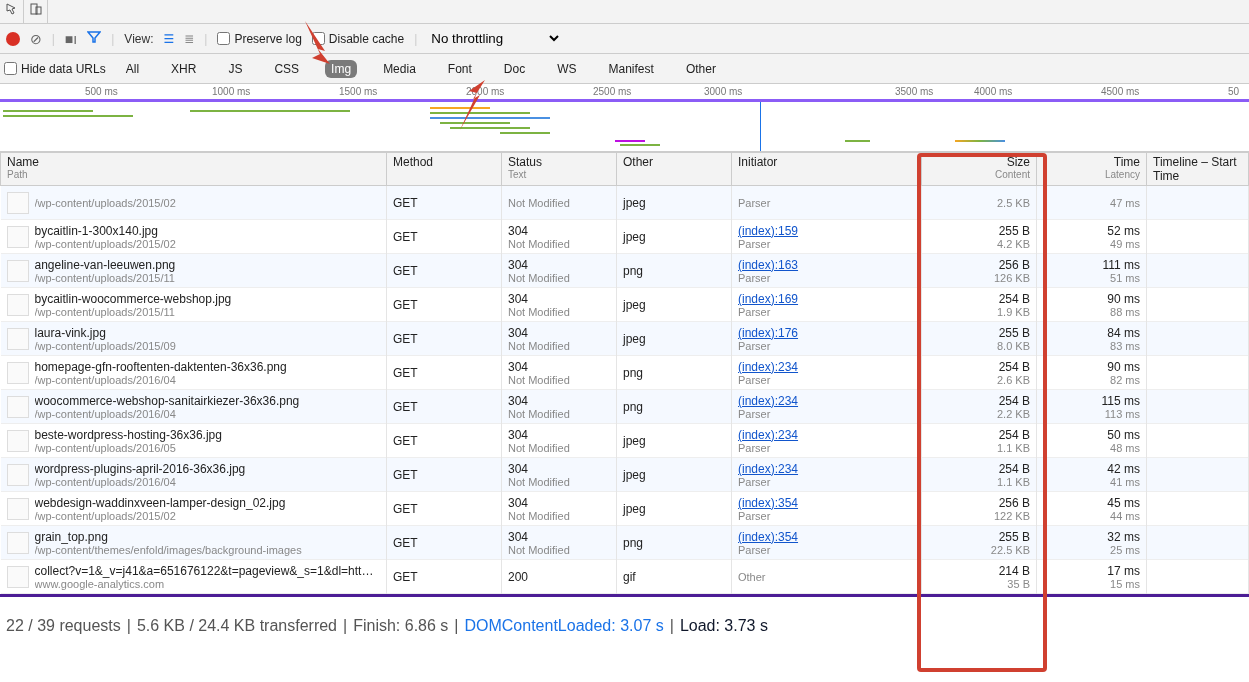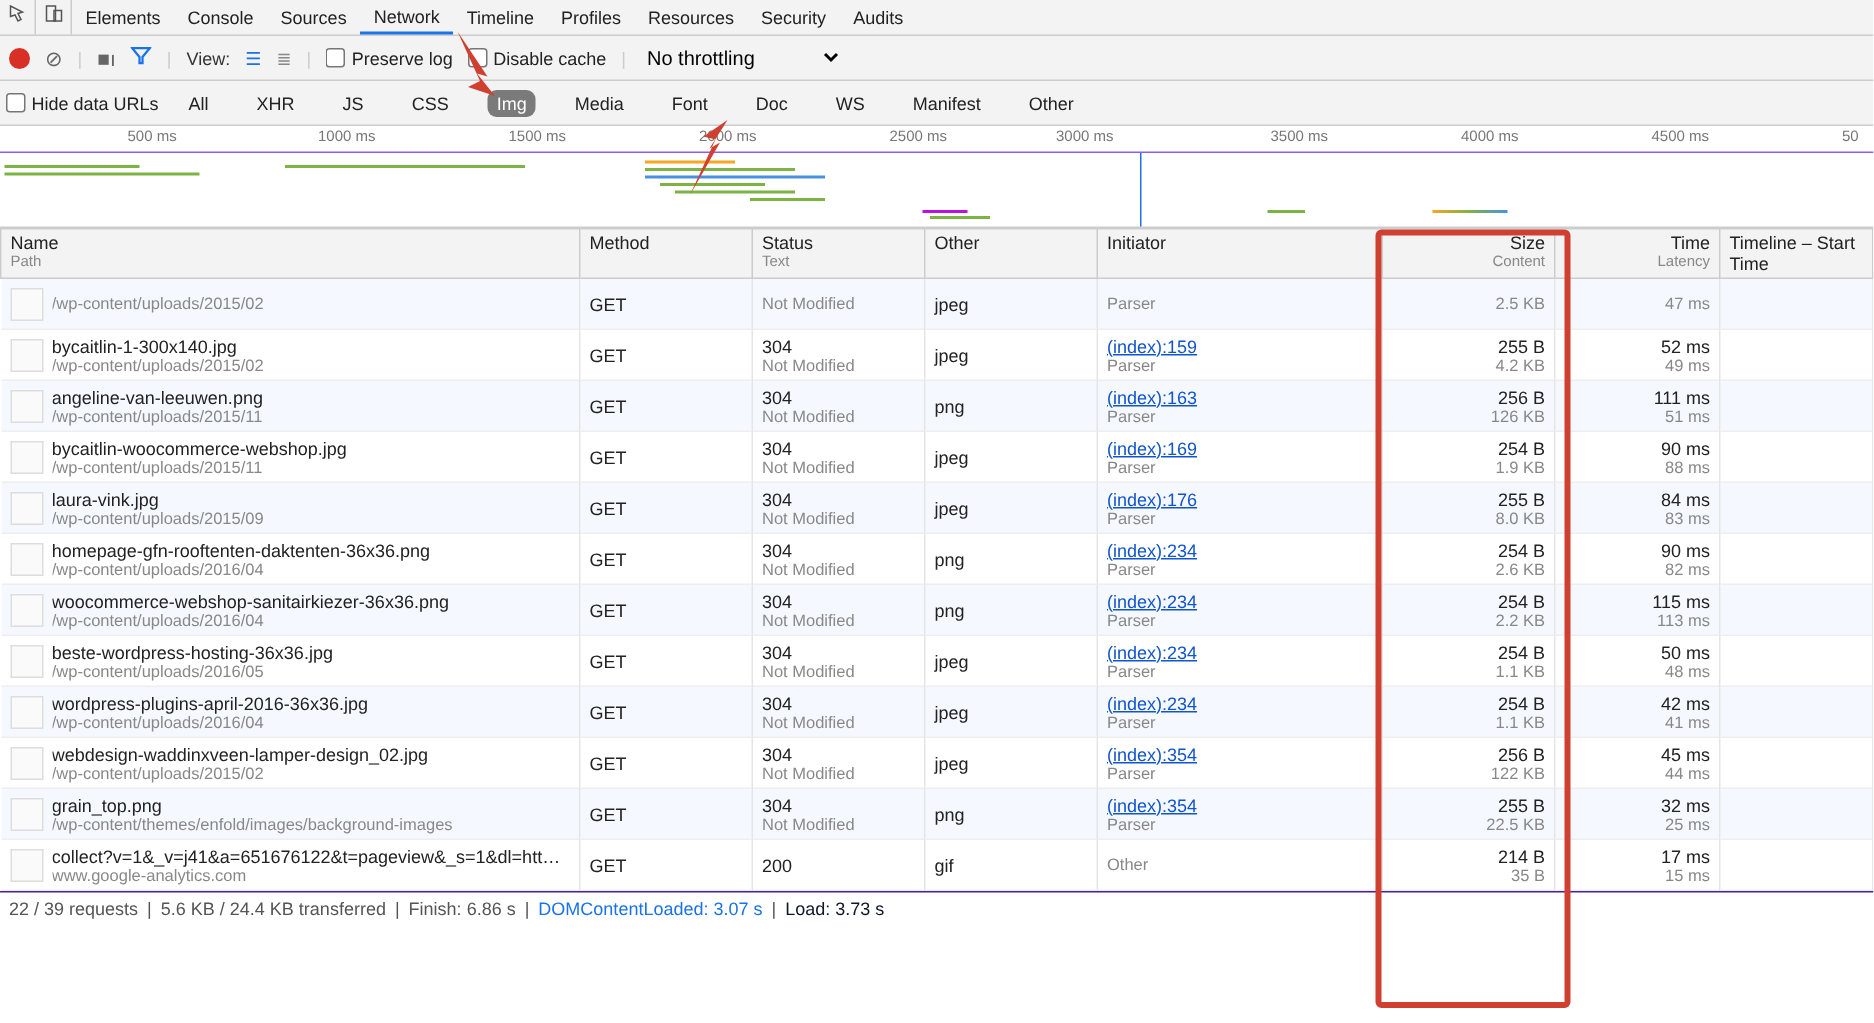--- a/index.html
+++ b/index.html
@@ -13,21 +13,21 @@
 .record-btn { width: 14px; height: 14px; border-radius: 50%; background: #d93025; display: inline-block; }
 .icon-gray { color: #666; font-size: 14px; }
 .view-label { color: #333; }
 .select-throttle { border: none; background: transparent; width: 135px; }
 .filter-row { display: flex; align-items: center; border-bottom: 1px solid #ccc; height: 30px; background: #f3f3f3; padding-left: 4px; gap: 14px; }
 .filter-input { width: 200px; height: 20px; border: 1px solid #aaa; padding: 0 4px; font-size: 12px; }
 .filter-types { display: flex; gap: 20px; align-items: center; }
 .filter-types span { cursor: pointer; padding: 2px 6px; border-radius: 6px; }
 .filter-types span.sel { background: #7a7a7a; color: #fff; }
 .timeline-ruler { position: relative; height: 68px; border-bottom: 1px solid #ccc; }
-.ruler-bar { position: relative; height: 18px; border-bottom: 1px solid #8b5cf6; font-size: 10px; color: #777; }
+.ruler-bar { position: relative; height: 18px; border-bottom: 3px solid #8b5cf6; font-size: 10px; color: #777; }
 .ruler-tick { position: absolute; top: 2px; }
 .wave-area { position: relative; height: 49px; }
 .wave-line { position: absolute; height: 2px; }
 .cursor-line { position: absolute; top: 0; bottom: 0; width: 1px; background: #1a73e8; left: 760px; }
 .table-wrap { overflow: hidden; }
 table { width: 100%; border-collapse: collapse; table-layout: fixed; }
 th { text-align: left; font-weight: normal; background: #f3f3f3; border: 1px solid #ccc; padding: 2px 6px; height: 32px; vertical-align: top; font-size: 12px; }
 th .sub { display: block; color: #888; font-size: 10px; }
 td { border-right: 1px solid #e5e5e5; padding: 2px 6px; height: 34px; vertical-align: middle; font-size: 12px; }
 tbody tr { border-bottom: 1px solid #eee; }
@@ -35,21 +35,21 @@
 .name-cell { display: flex; align-items: center; gap: 6px; }
 .thumb { width: 22px; height: 22px; border: 1px solid #ddd; background: #fafafa; flex-shrink: 0; display: flex; align-items: center; justify-content: center; font-size: 8px; color: #bbb; }
 .name-main { white-space: nowrap; overflow: hidden; text-overflow: ellipsis; }
 .name-sub { color: #888; font-size: 11px; white-space: nowrap; overflow: hidden; text-overflow: ellipsis; }
 .link { color: #1155cc; text-decoration: underline; cursor: pointer; }
 .right { text-align: right; }
 .highlight-box { position: absolute; border: 4px solid #d04030; border-radius: 4px; left: 917px; top: 153px; width: 130px; height: 519px; pointer-events: none; }
 .arrow1, .arrow2 { position: absolute; pointer-events: none; }
 .arrow1 { left: 300px; top: 16px; }
 .arrow2 { left: 455px; top: 75px; }
-.status-footer { border-top: 1px solid #4c1d95; padding: 4px 6px; color: #555; font-size: 12px; display: flex; gap: 6px; }
+.status-footer { border-top: 3px solid #4c1d95; padding: 20px 6px; color: #555; font-size: 16px; display: flex; gap: 6px; }
 .status-footer .dom { color: #1a73e8; }
 .status-footer .load { color: #0f172a; }
 .th-right .sub { text-align: right; }
 svg.arrow-svg path { fill: #d04030; }
 .chk { display: flex; align-items: center; gap: 4px; }
 </style>
 </head>
 <body>
 
 <div class="toolbar-main">
@@ -57,31 +57,20 @@
     <svg width="14" height="14" viewBox="0 0 14 14">
         <path d="M2 2 L2 9 L5 8 L7 12 L9 11 L7 7 L10 6 Z" fill="none" stroke="#555" stroke-width="1"></path>
       </svg>
   </div>
   <div class="picker">
     <svg width="14" height="14" viewBox="0 0 14 14">
         <rect x="2" y="2" width="6" height="10" fill="none" stroke="#555"></rect>
         <rect x="7" y="5" width="5" height="7" fill="none" stroke="#555"></rect>
       </svg>
   </div>
-  <div class="tabs-main" id="main-tabs">
-      <span>Elements</span>
-      <span>Console</span>
-      <span>Sources</span>
-      <span class="active">Network</span>
-      <span>Timeline</span>
-      <span>Profiles</span>
-      <span>Resources</span>
-      <span>Security</span>
-      <span>Audits</span>
-    </div>
 </div>
 
 <div class="toolbar-sub">
   <span class="record-btn"></span>
   <span class="icon-gray">⊘</span>
   <span style="color:#ccc">|</span>
   <span class="icon-gray">■ı</span>
   <span><svg width="14" height="14">
         <path d="M1 2 L13 2 L8 8 L8 12 L6 12 L6 8 Z" fill="none" stroke="#1a73e8" stroke-width="1.5"></path>
       </svg></span>
@@ -123,21 +112,21 @@
 </div>
 
 <div class="timeline-ruler">
   <div class="ruler-bar" id="ruler-bar">
       <span class="ruler-tick" style="left: 85px;">500 ms</span>
       <span class="ruler-tick" style="left: 212px;">1000 ms</span>
       <span class="ruler-tick" style="left: 339px;">1500 ms</span>
       <span class="ruler-tick" style="left: 466px;">2000 ms</span>
       <span class="ruler-tick" style="left: 593px;">2500 ms</span>
       <span class="ruler-tick" style="left: 704px;">3000 ms</span>
-      <span class="ruler-tick" style="left: 847px;">3500 ms</span>
+      <span class="ruler-tick" style="left: 895px;">3500 ms</span>
       <span class="ruler-tick" style="left: 974px;">4000 ms</span>
       <span class="ruler-tick" style="left: 1101px;">4500 ms</span>
       <span class="ruler-tick" style="left: 1228px;">50</span>
     </div>
   <div class="wave-area">
     <div class="wave-line" style="left:3px;width:90px;top:8px;background:#7cb342"></div>
     <div class="wave-line" style="left:3px;width:130px;top:13px;background:#7cb342"></div>
     <div class="wave-line" style="left:190px;width:160px;top:8px;background:#7cb342"></div>
     <div class="wave-line" style="left:430px;width:60px;top:5px;background:#f5a623"></div>
     <div class="wave-line" style="left:430px;width:100px;top:10px;background:#7cb342"></div>

